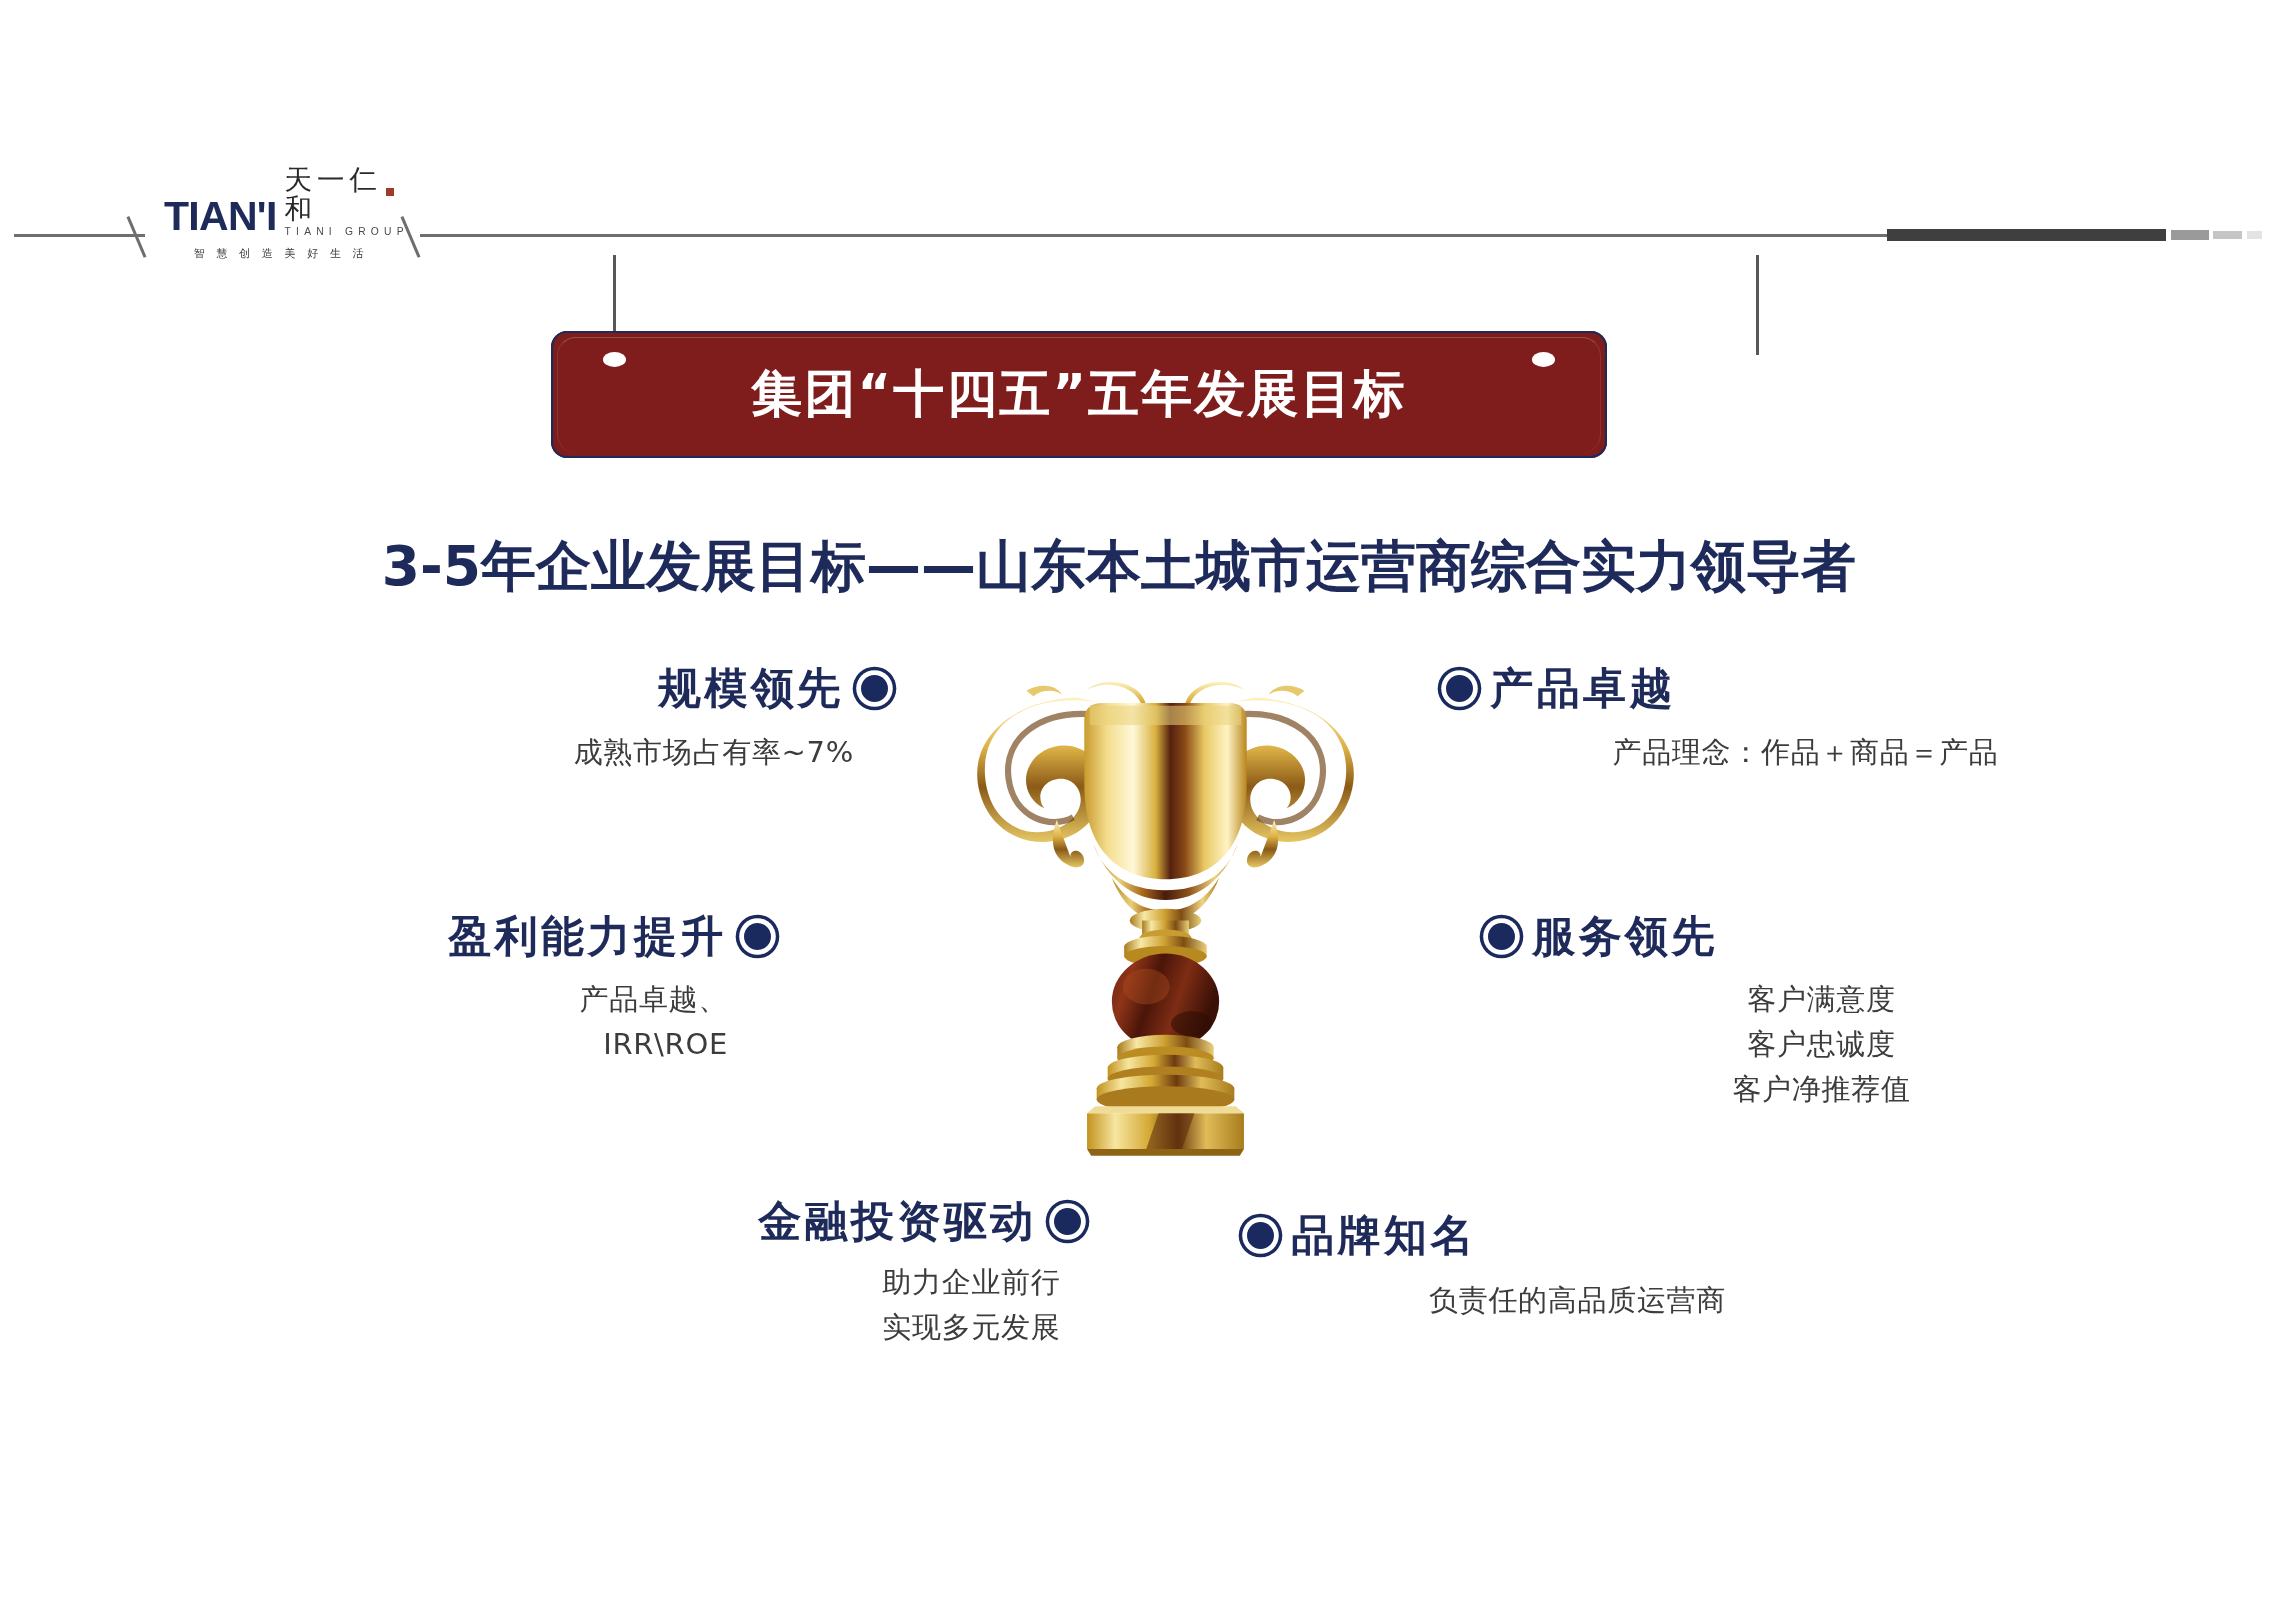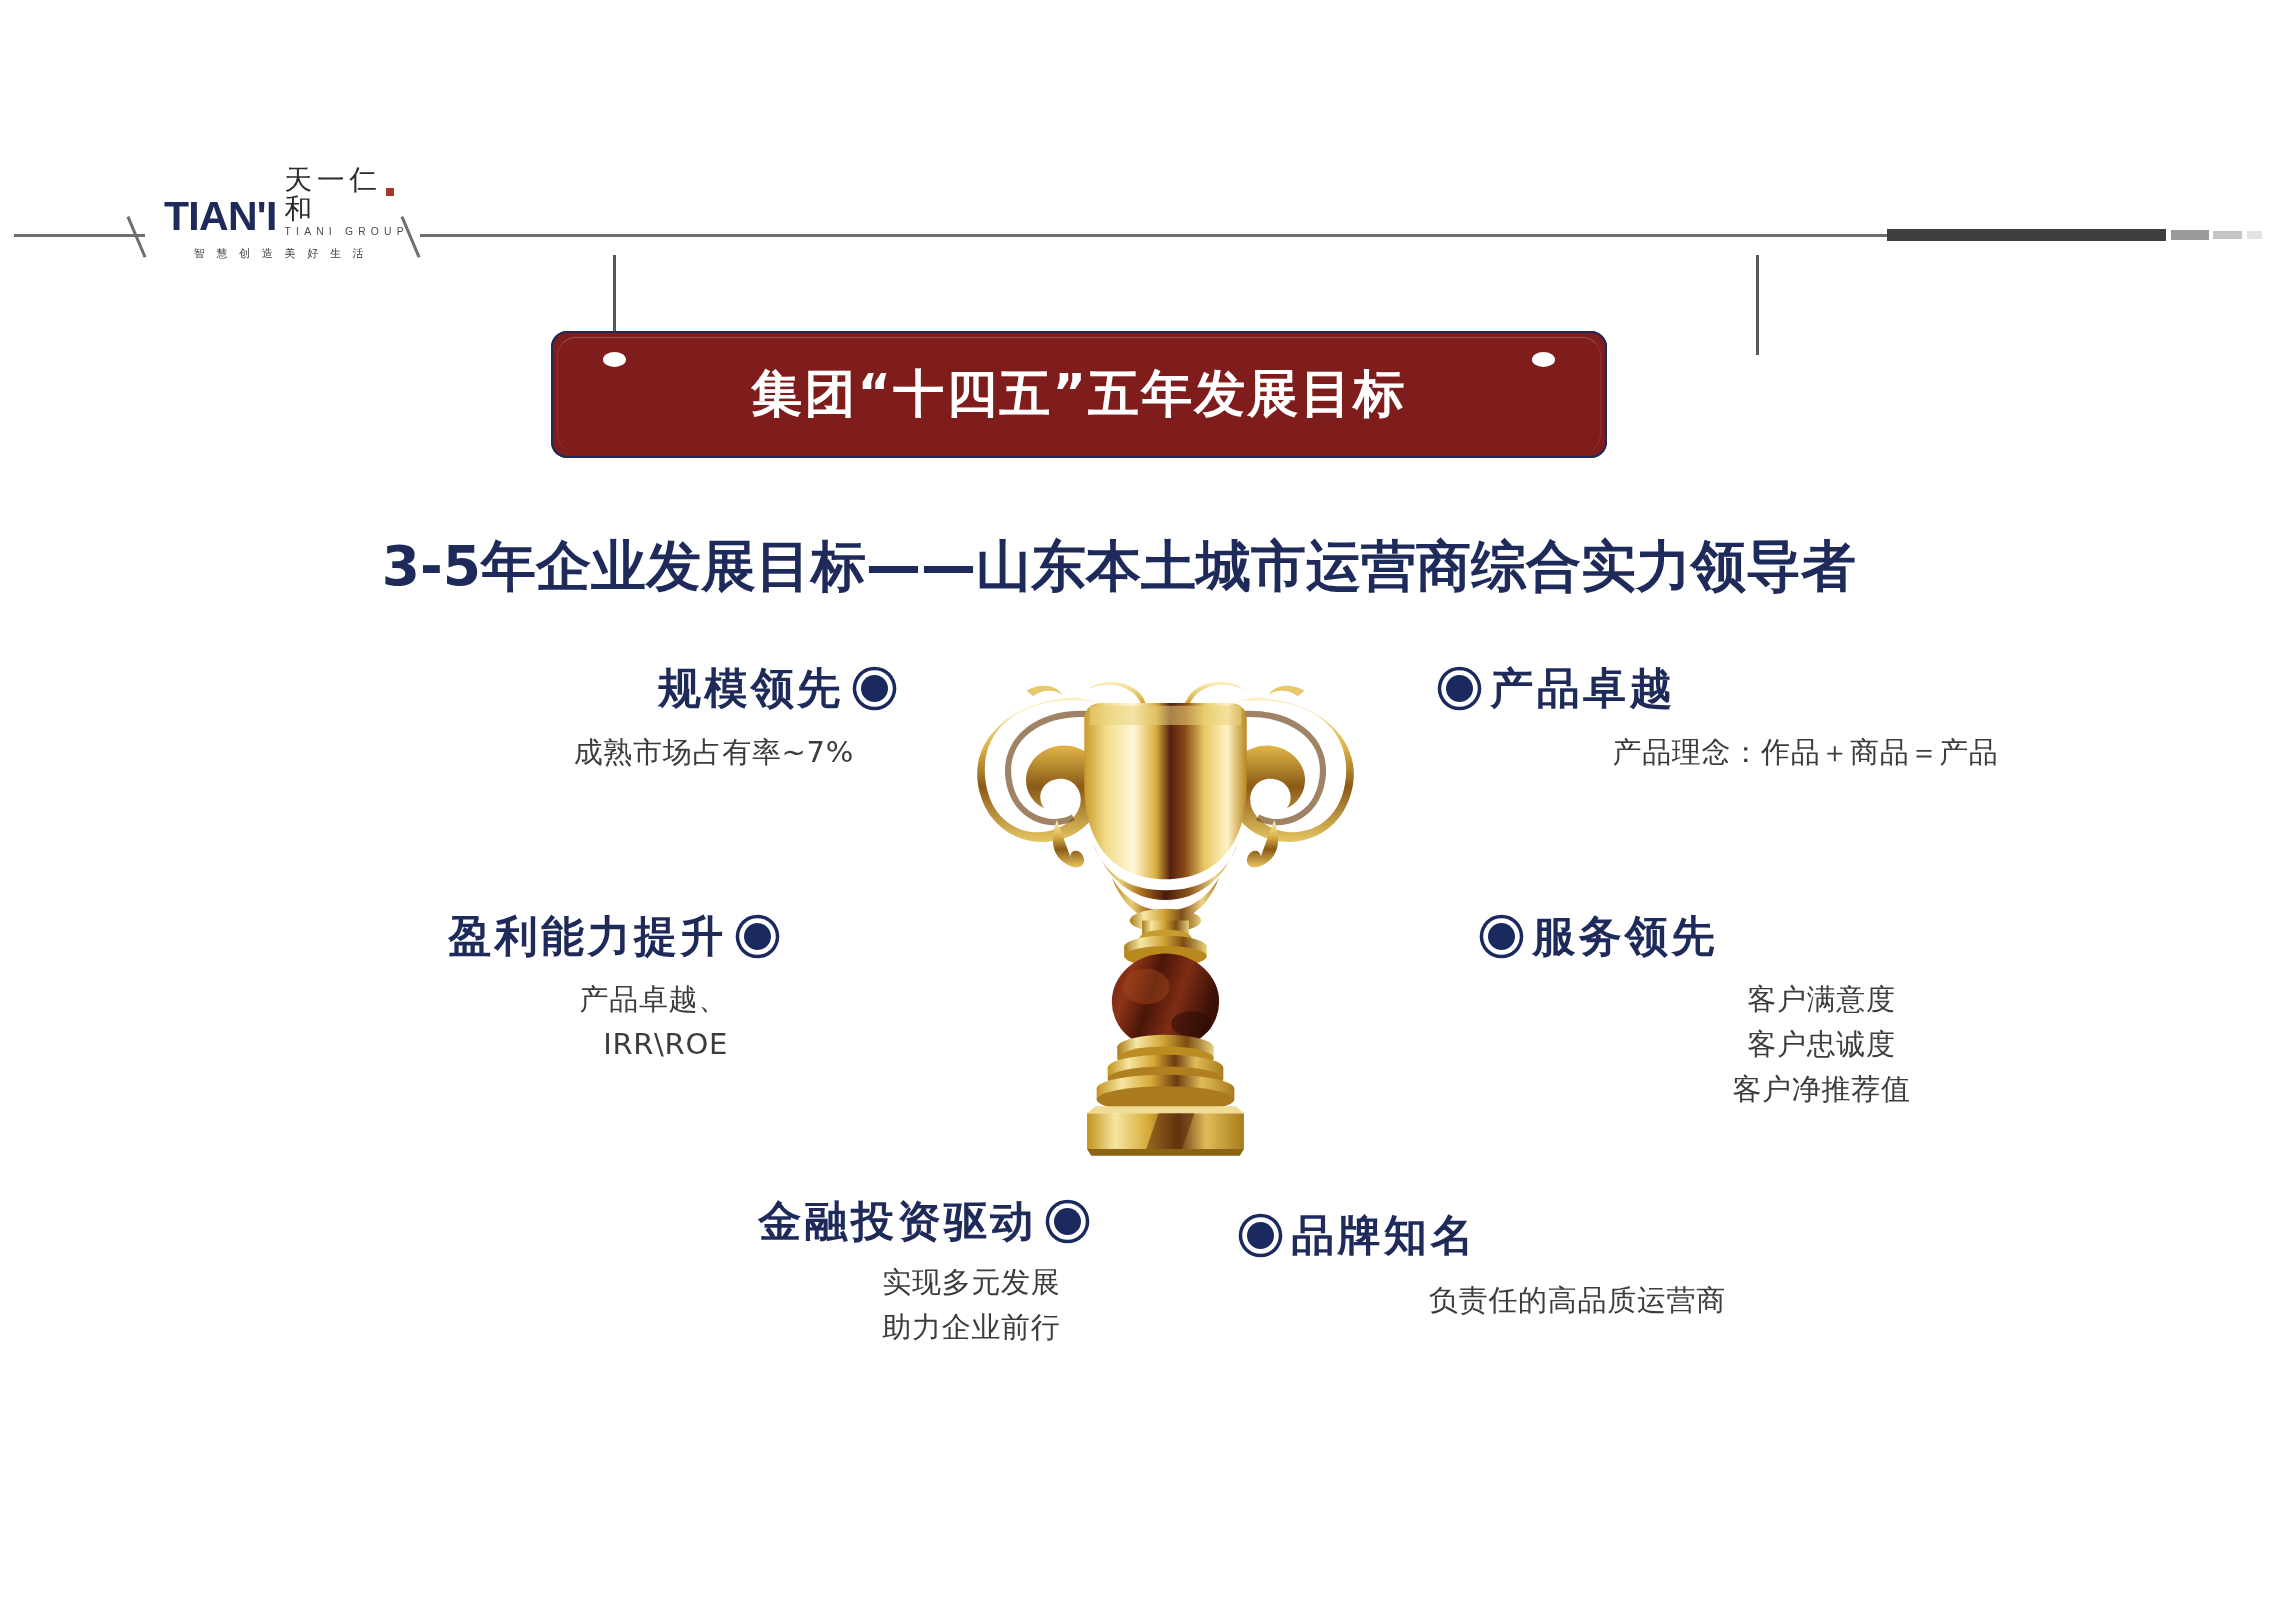--- a/index.html
+++ b/index.html
@@ -465,22 +465,22 @@
     <div>IRR\ROE</div>
   </div>
 </div>
 
 <div class="goal" id="goal-finance">
   <div class="goal-head left-side">
     <span class="goal-title">金融投资驱动</span>
     <span class="bullet"></span>
   </div>
   <div class="goal-sub align-right">
+    <div>助力企业前行</div>
     <div>实现多元发展</div>
-    <div>助力企业前行</div>
   </div>
 </div>
 
 <div class="goal" id="goal-product">
   <div class="goal-head right-side">
     <span class="bullet"></span>
     <span class="goal-title">产品卓越</span>
   </div>
   <div class="goal-sub align-left">
     <div>产品理念：作品＋商品＝产品</div>

